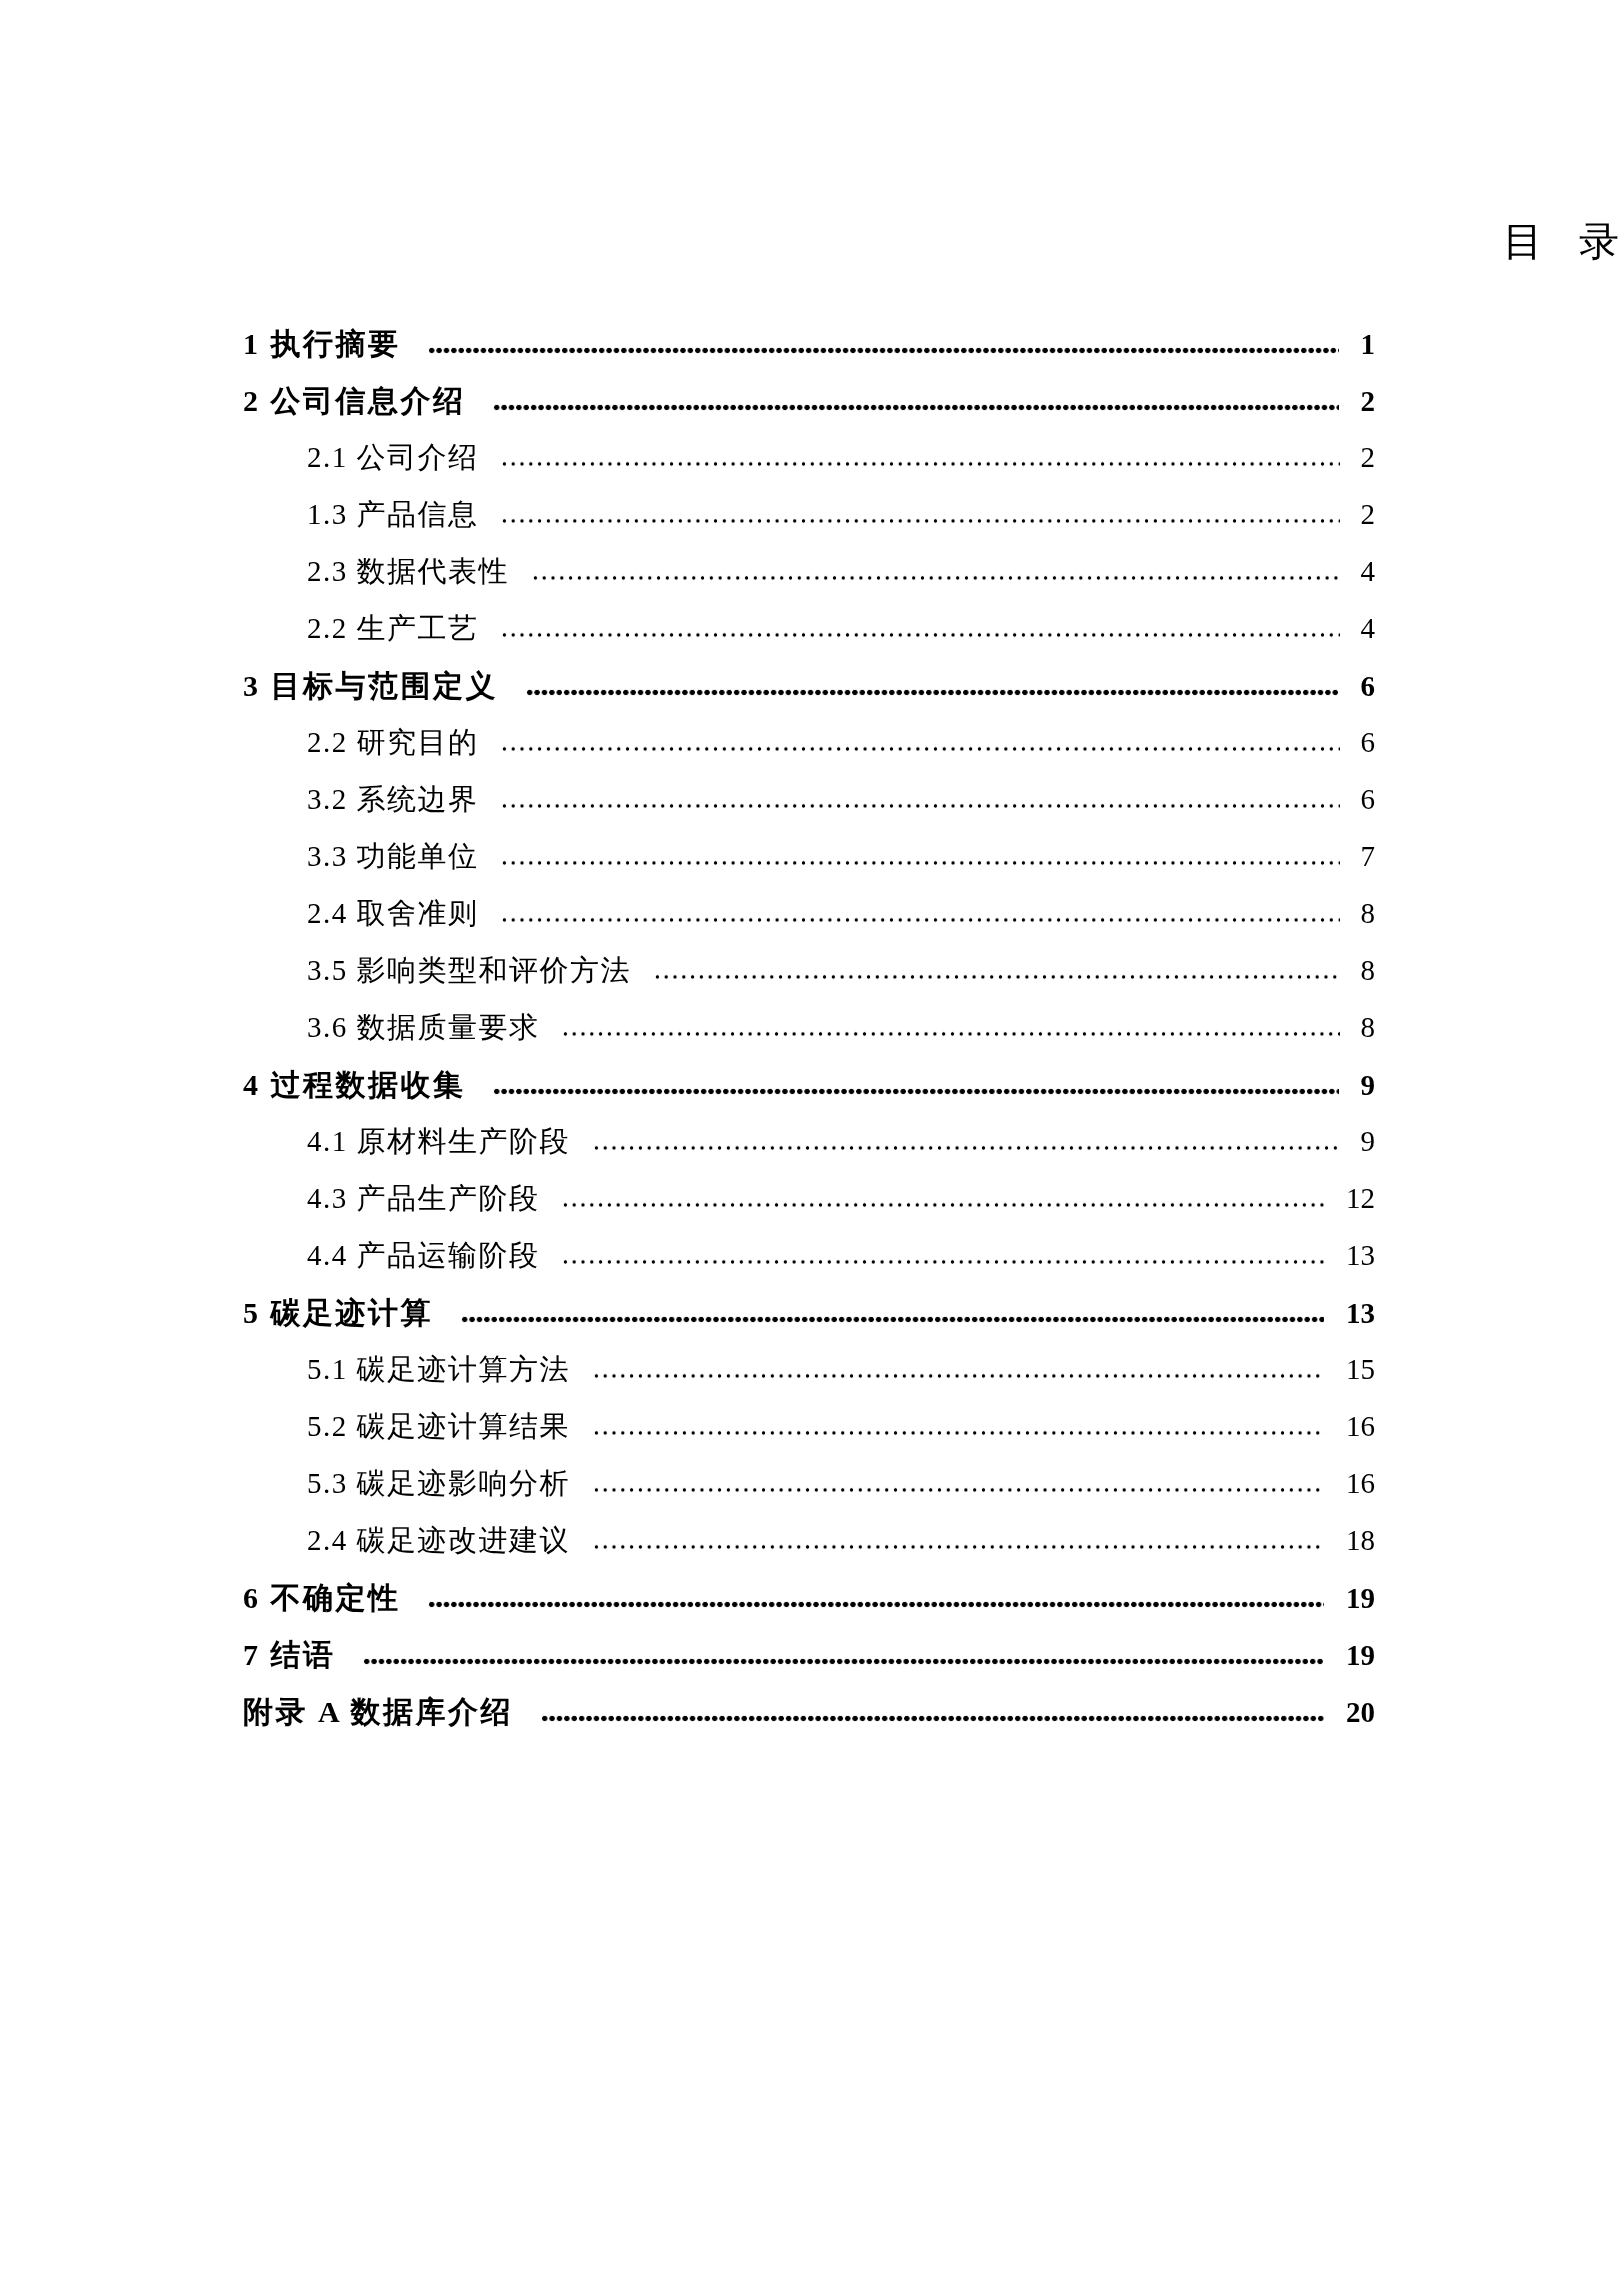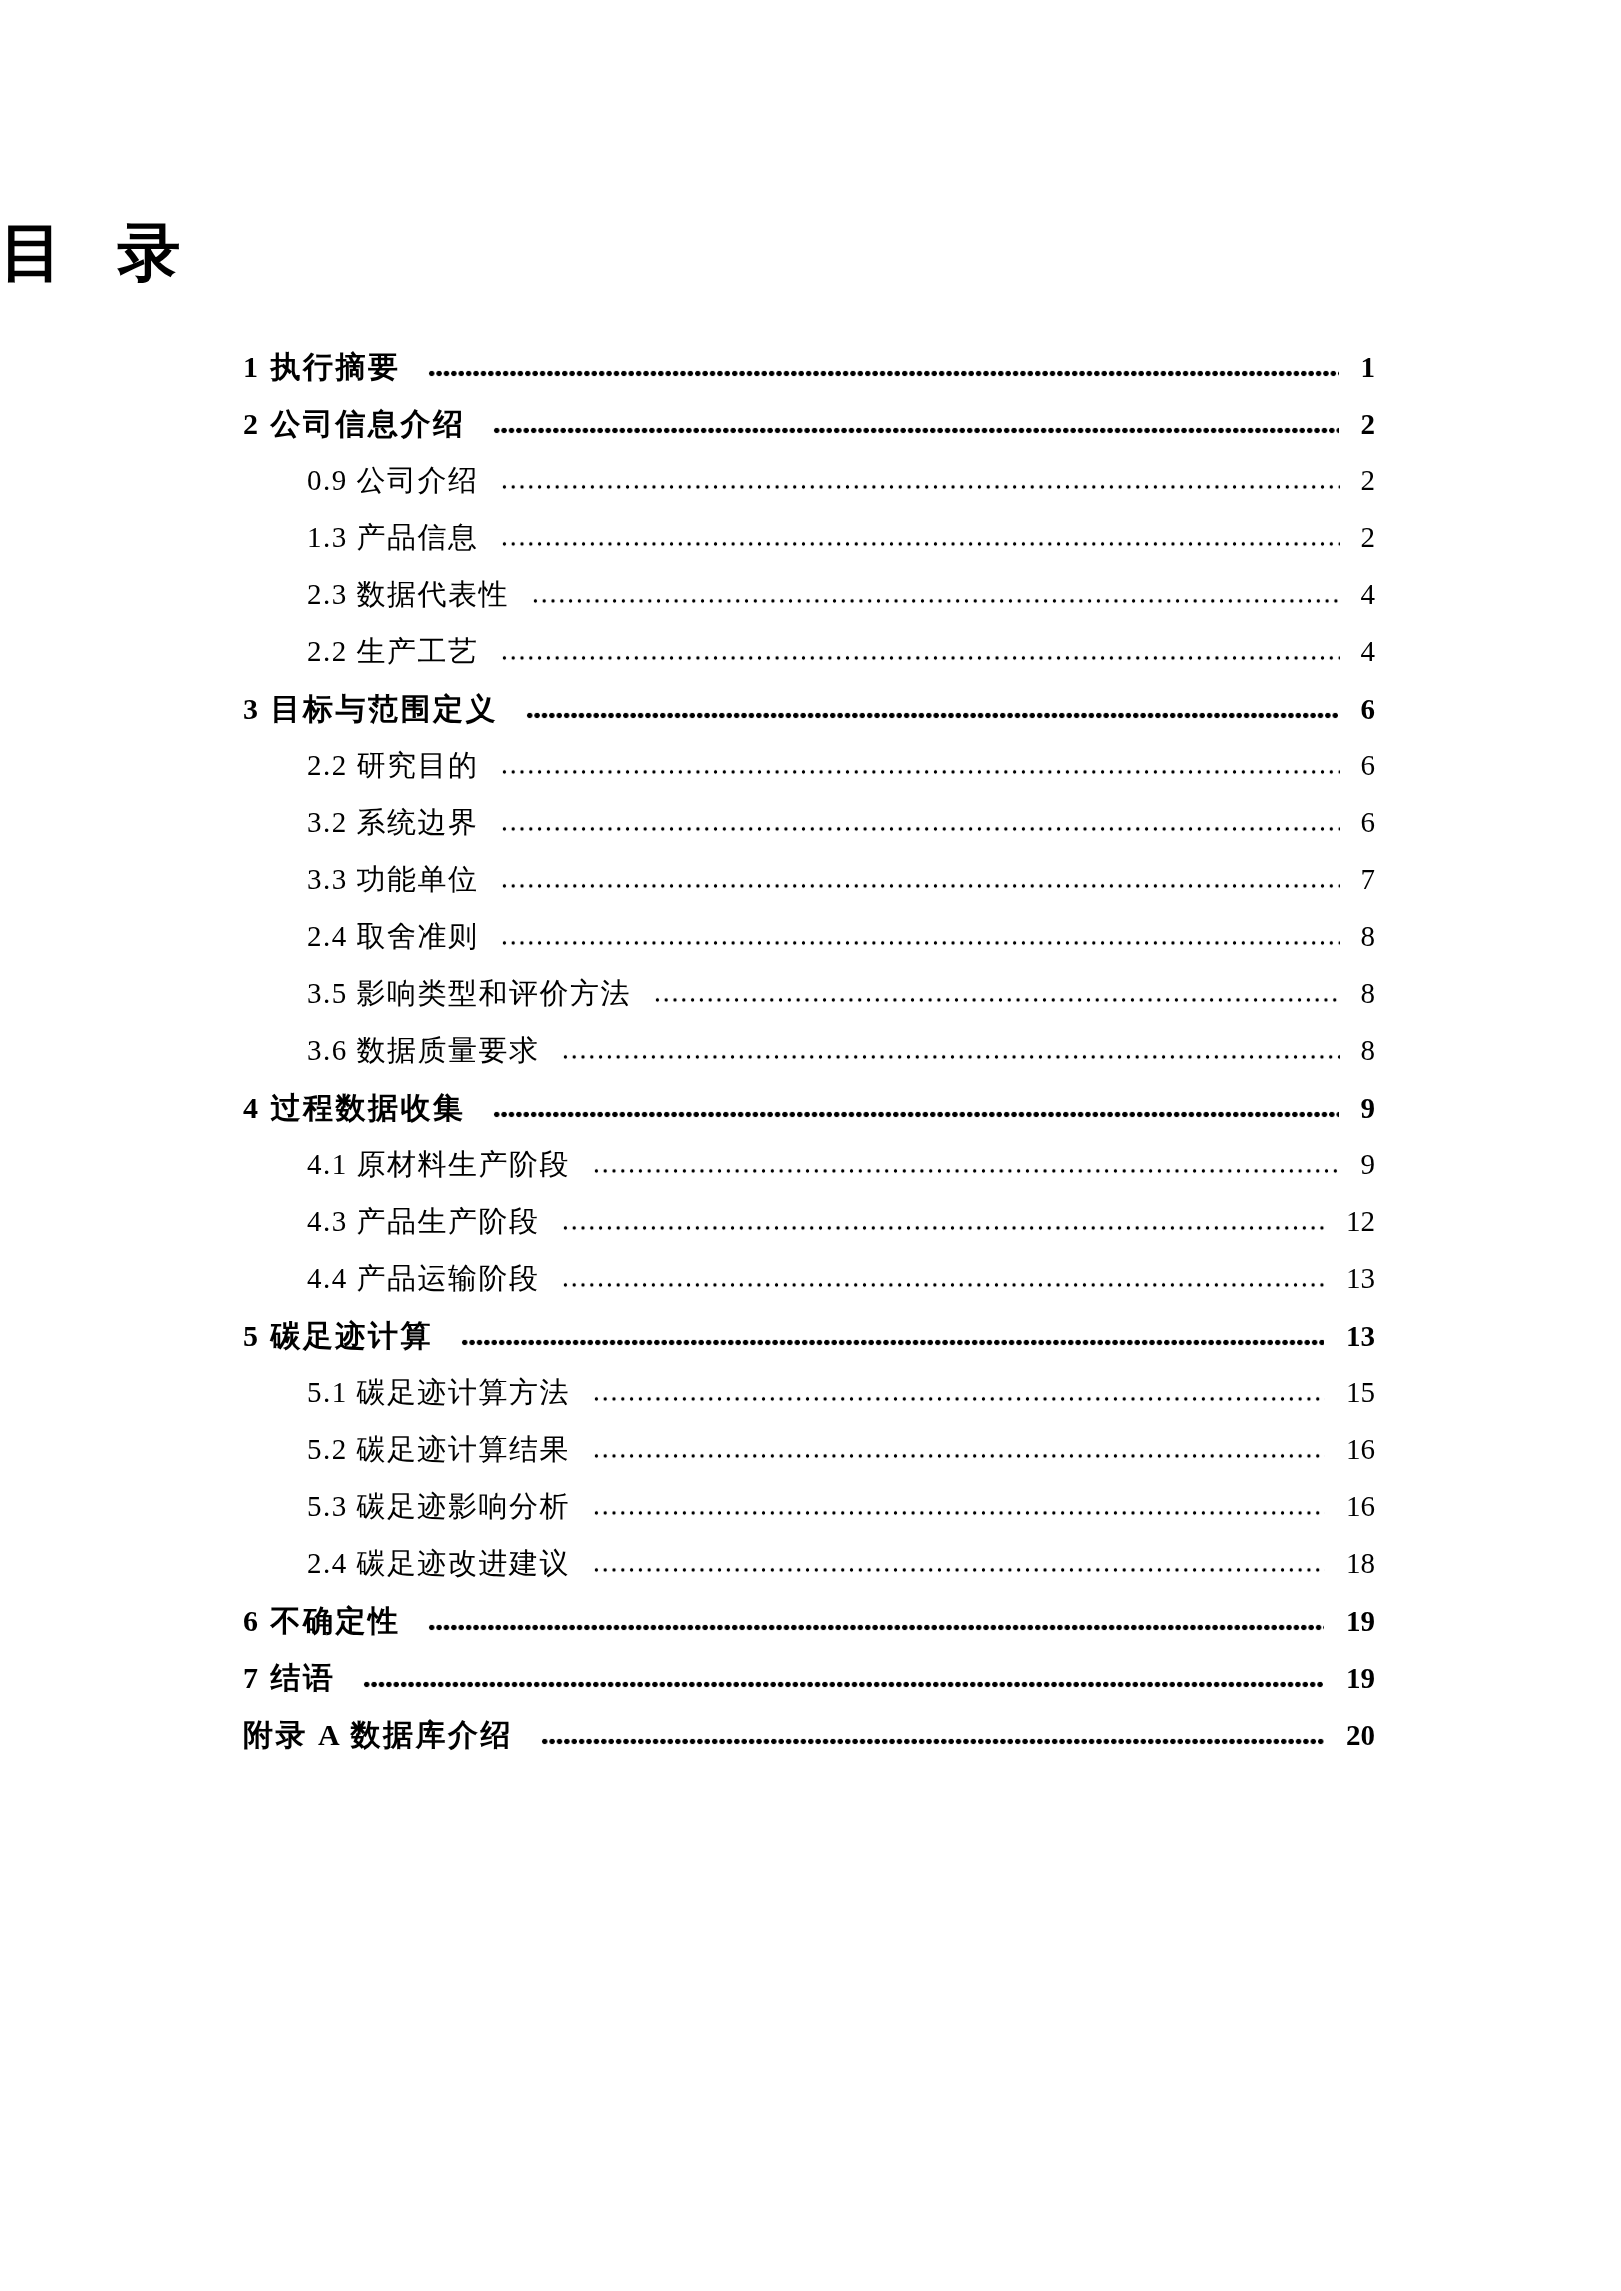--- a/index.html
+++ b/index.html
@@ -13,24 +13,24 @@
     height: 2292px;
     background: #ffffff;
     color: #000000;
     font-family: "Liberation Serif", "DejaVu Serif", serif;
     overflow: hidden;
     box-sizing: border-box;
   }
   .page-title {
     margin: 0;
     padding-top: 222px;
-    text-align: left;
-    font-size: 63px;
+    text-align: right;
+    font-size: 40px;
     line-height: 1;
-    font-weight: bold;
+    font-weight: normal;
     letter-spacing: 2px;
     word-spacing: 0.55em;
     white-space: pre;
   }
   .toc {
     margin: 53px 246px 0 243px;
   }
   .toc-row {
     display: flex;
     align-items: baseline;
@@ -99,21 +99,21 @@
     <span class="label">1 执行摘要</span>
     <span class="leader"></span>
     <span class="page-num">1</span>
   </div>
       <div class="toc-row lvl1">
     <span class="label">2 公司信息介绍</span>
     <span class="leader"></span>
     <span class="page-num">2</span>
   </div>
       <div class="toc-row lvl2">
-    <span class="label">0.9 公司介绍</span>
+    <span class="label">2.1 公司介绍</span>
     <span class="leader"></span>
     <span class="page-num">2</span>
   </div>
       <div class="toc-row lvl2">
     <span class="label">1.3 产品信息</span>
     <span class="leader"></span>
     <span class="page-num">2</span>
   </div>
       <div class="toc-row lvl2">
     <span class="label">2.3 数据代表性</span>

